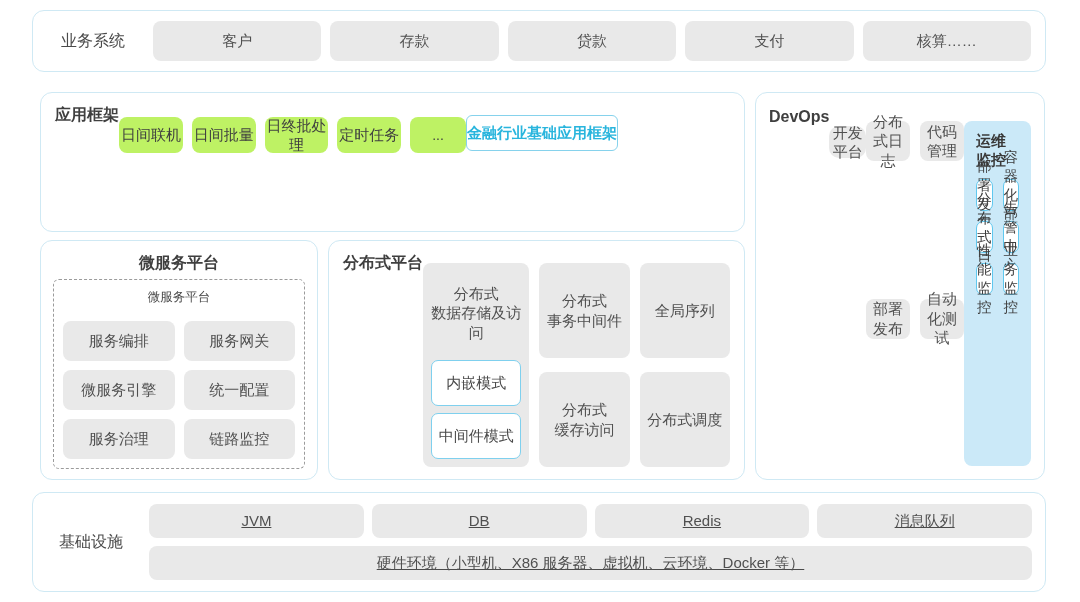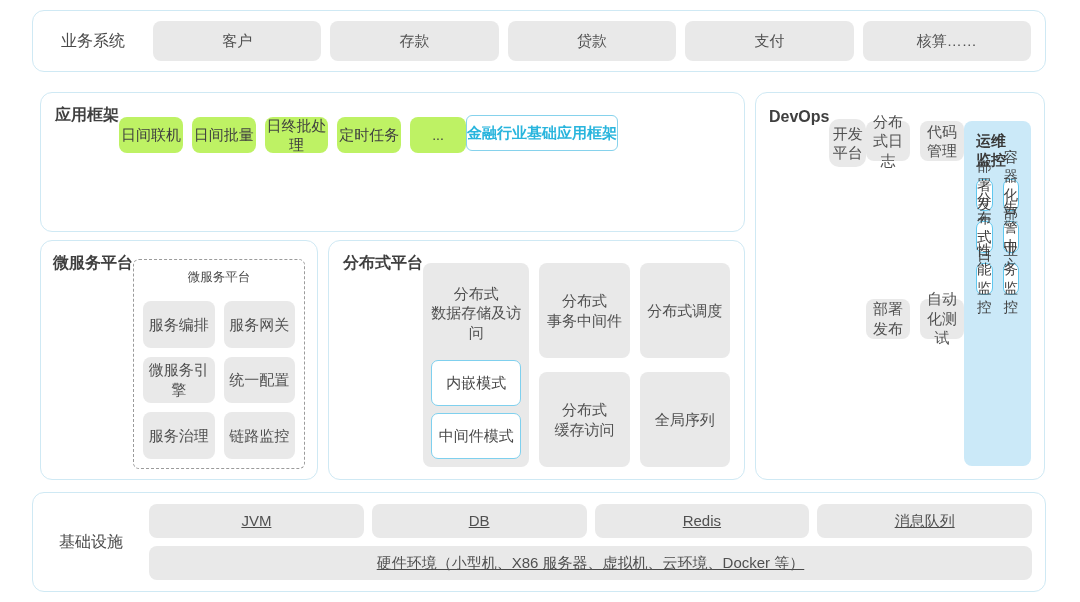--- a/index.html
+++ b/index.html
@@ -39,36 +39,36 @@
   #app-framework .row { display:flex; gap:9px; margin-top:12px; }
   #app-framework .row .box { flex:1; height:36px; }
   #app-framework .row .box.small { flex:none; width:56px; font-size:14px; }
   .base-bar { margin-top:10px; height:36px; display:flex; align-items:center;
     justify-content:center; background:#ffffff; border:1.5px solid #86d2ec;
     border-radius:6px; color:#29b5dd; font-size:15px; font-weight:600; }
 
   
   #devops { left:755px; top:92px; width:290px; height:388px;
     padding:14px 13px 13px; display:flex; }
-  #devops .full { margin-top:12px; height:48px;border-radius:10px; }
+  #devops .full { margin-top:19px; height:32px;border-radius:10px; }
   #devops .grid2 { margin-top:14px; display:grid;
     grid-template-columns:1fr 1fr; gap:10px; }
   #devops .grid2 .box { height:40px; }
   .monitor { margin-top:14px; flex:1; background:#cbe9f8; border-radius:8px;
     padding:10px 12px 0; display:flex; flex-direction:column; }
   .monitor .m-title { font-size:15px; font-weight:600; color:#3a3a3a;
     text-align:left; line-height:19px; }
   .monitor .grid2m { margin-top:10px; display:grid;
     grid-template-columns:1fr 1fr; gap:10px; }
   .monitor .box { height:32px; background:#ffffff; border:1.5px solid #5fc8ef;
     border-radius:7px; font-size:14.5px; color:#3d3d3d; }
 
   
   #microservice { left:40px; top:240px; width:278px; height:240px;
-    padding:12px 12px 10px; display:flex; flex-direction:row;justify-content:space-between; }
+    padding:12px 12px 10px; display:flex; flex-direction:column;justify-content:space-between; }
   .dashed { margin-top:6px; flex:1; border:1px dashed #9b9b9b; border-radius:6px;
     padding:9px 9px 9px; display:flex; flex-direction:column; }
   .dashed .inner-title { text-align:center; font-size:12.5px; color:#4a4a4a;
     line-height:16px; flex:none; }
   .dashed .grid2 { margin-top:16px; flex:1; display:grid;
     grid-template-columns:1fr 1fr; grid-auto-rows:1fr; gap:9px; }
 
   
   #distributed { left:328px; top:240px; width:417px; height:240px;
     padding:12px 14px 12px; display:flex; flex-direction:row; }
@@ -167,22 +167,22 @@
       <div class="mode">内嵌模式</div>
       <div class="mode">中间件模式</div>
     </div>
     <div class="col">
       <div class="box gray">分布式
 事务中间件</div>
       <div class="box gray">分布式
 缓存访问</div>
     </div>
     <div class="col">
+      <div class="box gray">全局序列</div>
       <div class="box gray">分布式调度</div>
-      <div class="box gray">全局序列</div>
     </div>
   </div>
 </div>
 
 <div class="panel" id="infrastructure">
   <div class="side-label">基础设施</div>
   <div class="stack">
     <div class="row">
       <div class="box gray">JVM</div>
       <div class="box gray">DB</div>

